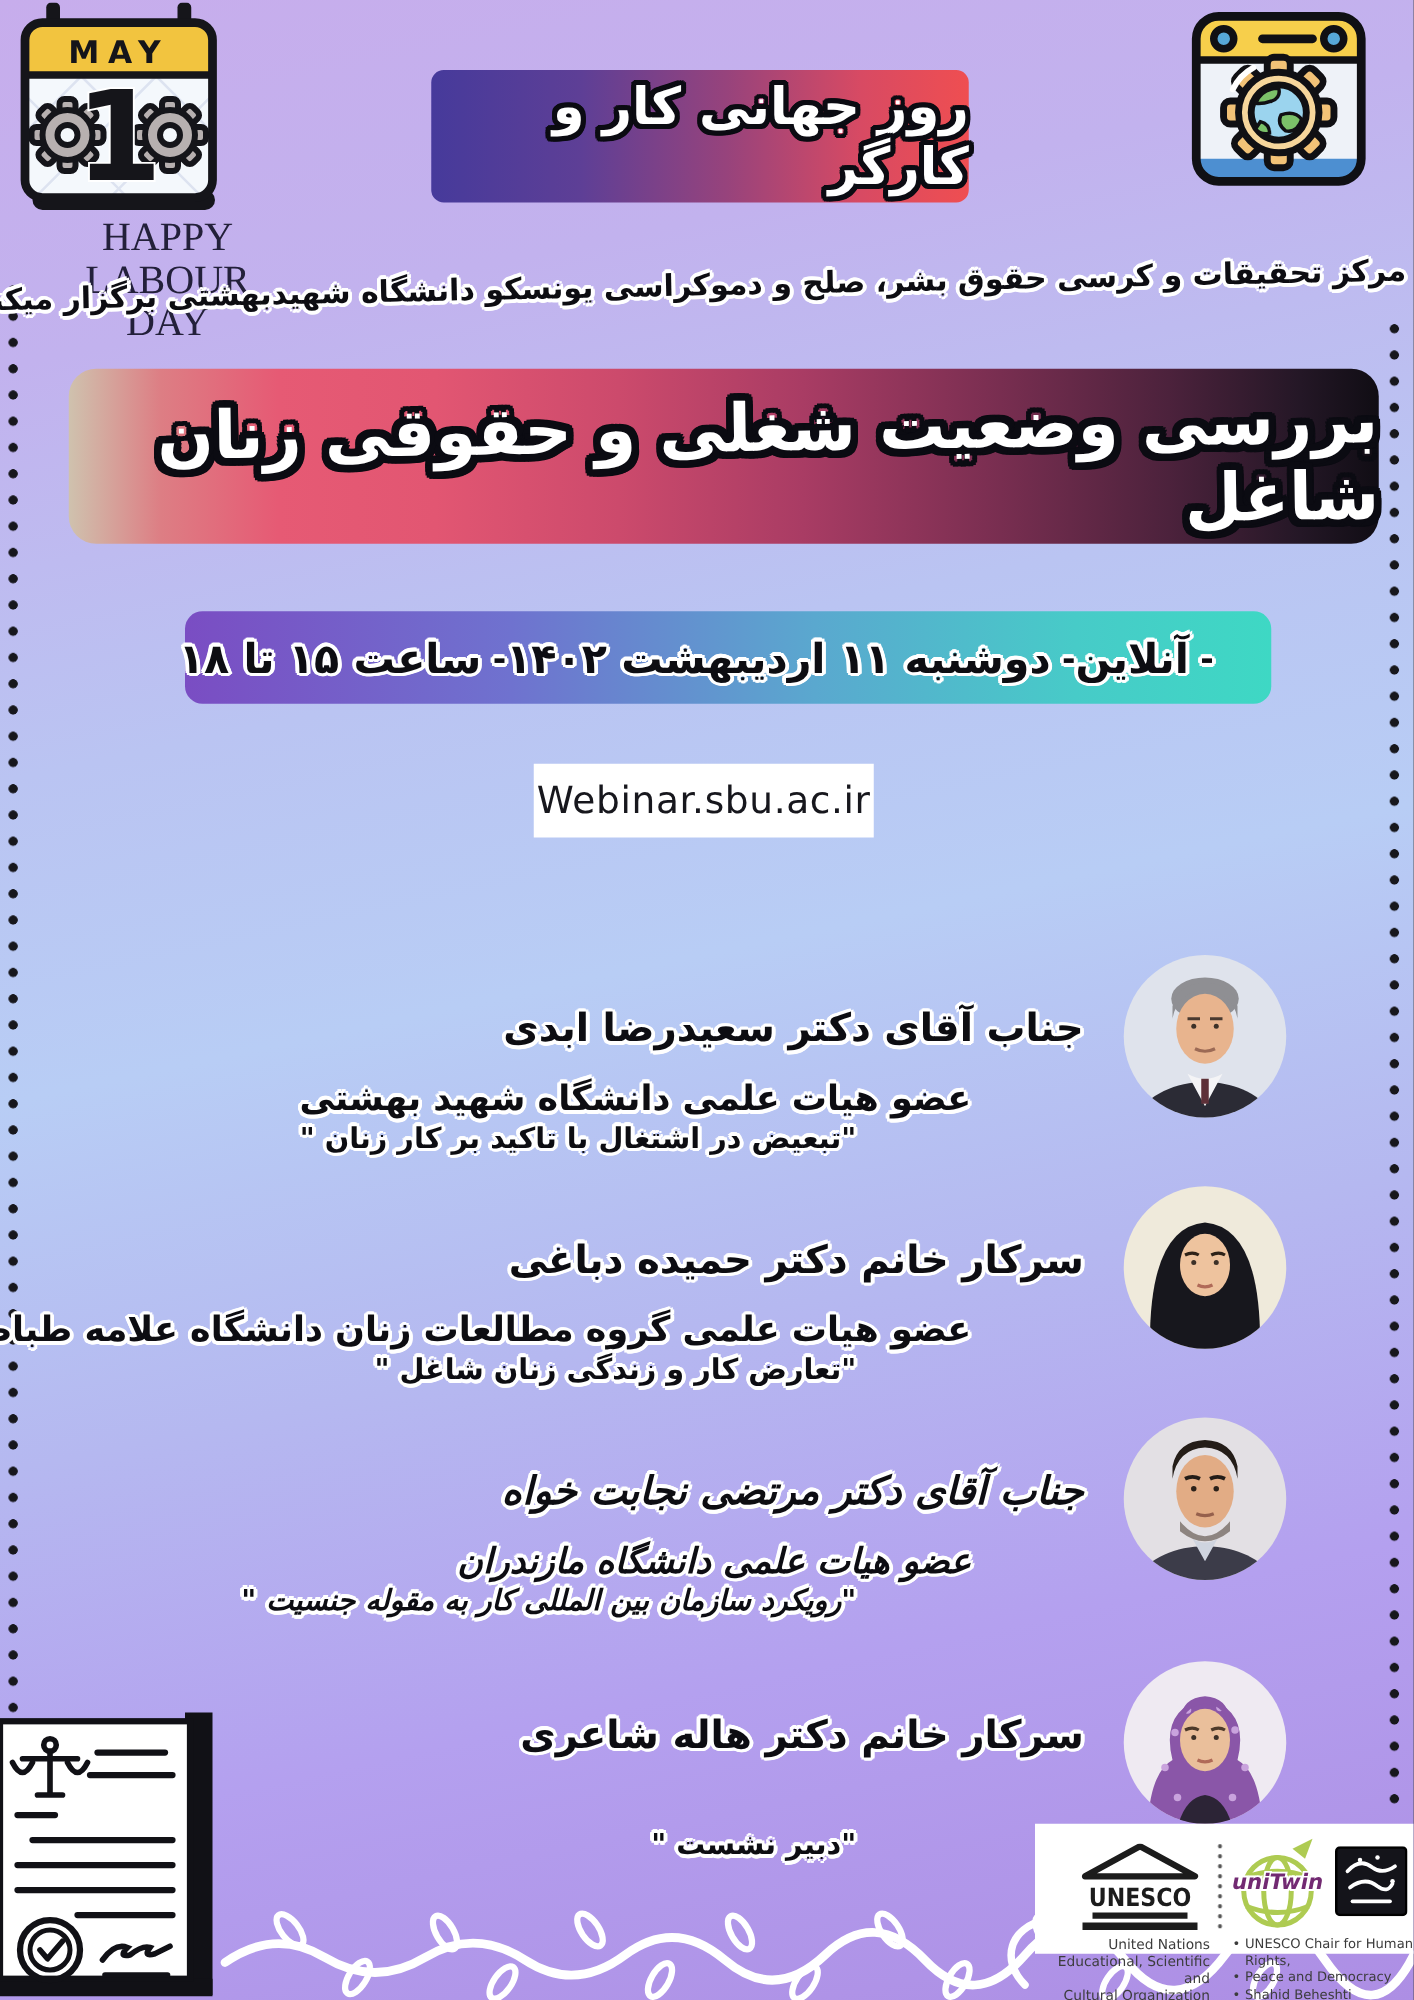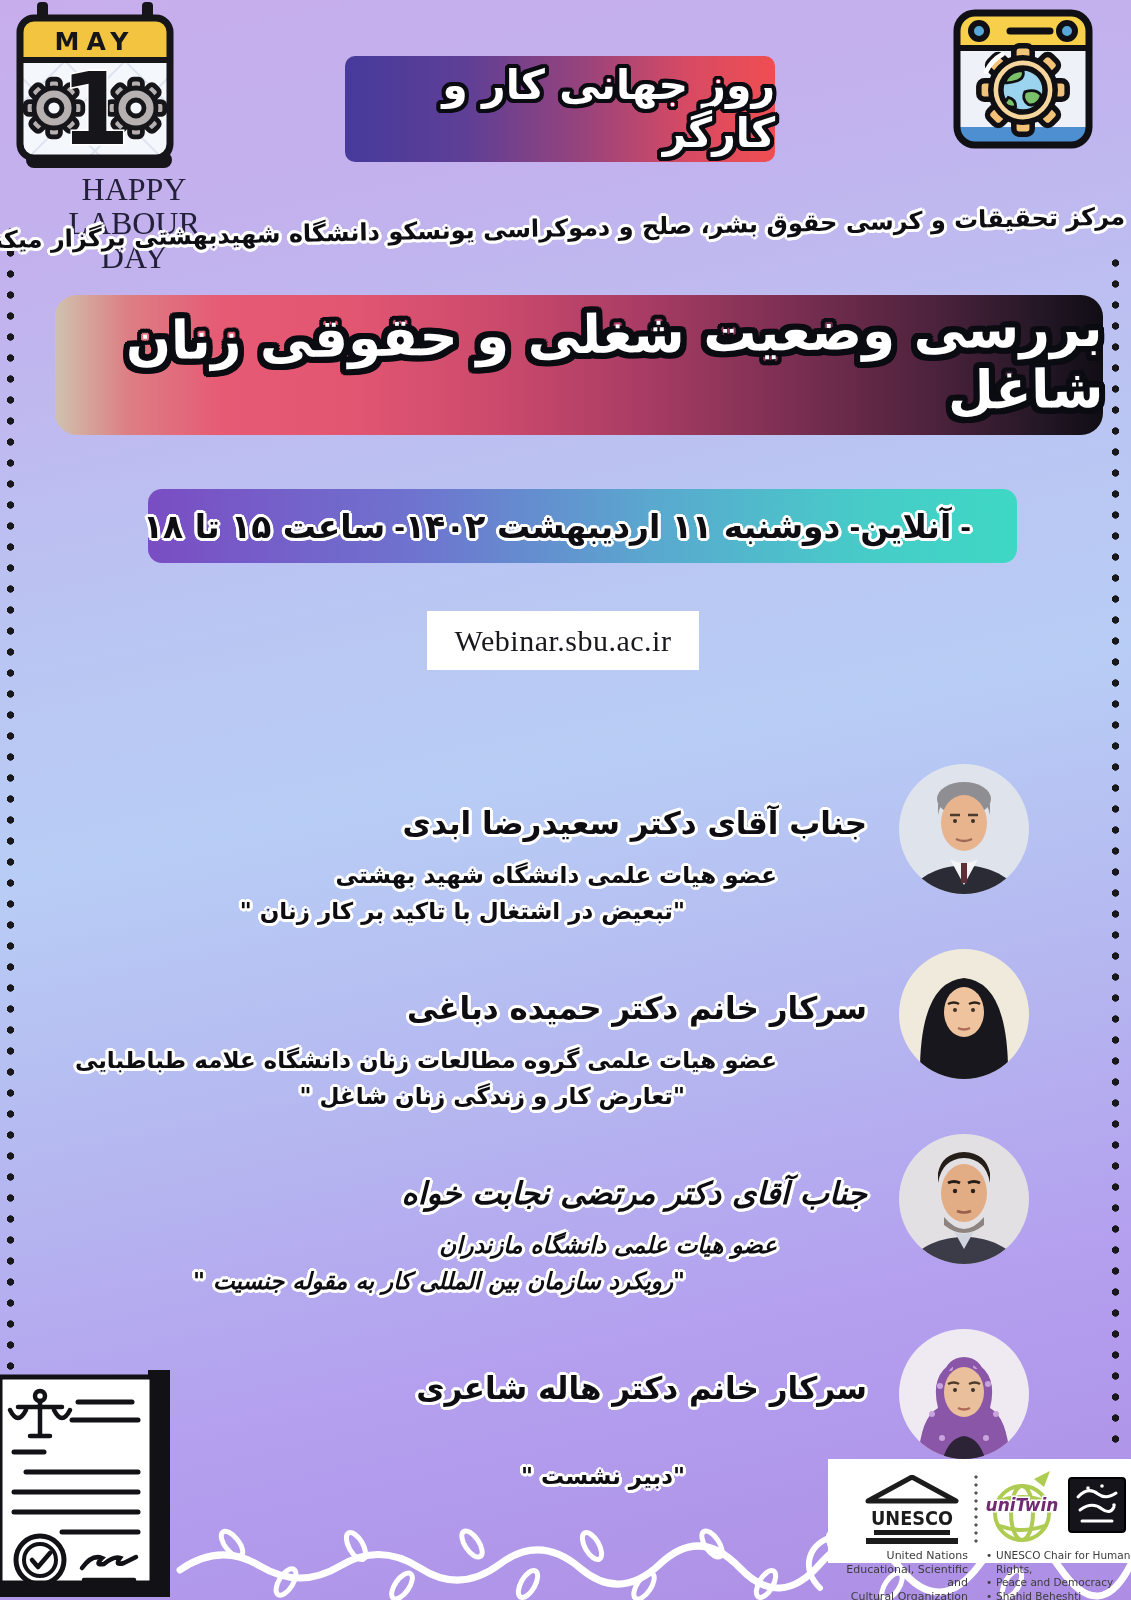--- a/index.html
+++ b/index.html
@@ -25,21 +25,21 @@
       -3px -6px 0 #0b0b12,3px 6px 0 #0b0b12,6px 3px 0 #0b0b12,-6px -3px 0 #0b0b12,
       3px -6px 0 #0b0b12,-3px 6px 0 #0b0b12,6px -3px 0 #0b0b12,-6px 3px 0 #0b0b12;}
   .dots-v{width:9px;background-image:radial-gradient(circle at 4.5px 10px,#17171c 3.4px,transparent 3.9px);
     background-size:9px 21px;background-repeat:repeat-y;}
   .rtl{direction:rtl;}
   .caption-serif{font-family:"Liberation Serif","DejaVu Serif",serif;color:#23203a;}
   .seg{white-space:nowrap;font-size:33px;}
   .sep{font-size:26px;margin-inline-end:9px;vertical-align:middle;}
   .speaker{position:absolute;left:40px;width:990px;height:165px;}
   .sp-name{position:absolute;right:163px;top:42px;font-size:31px;white-space:nowrap;}
-  .sp-affil{position:absolute;right:253px;top:99px;font-size:23px;white-space:nowrap;}
+  .sp-affil{position:absolute;right:253px;top:99px;font-size:28px;white-space:nowrap;}
   .sp-topic{position:absolute;right:345px;top:135px;font-size:23px;white-space:nowrap;}
   .sp-photo{position:absolute;left:858px;top:0;width:132px;height:132px;}
   .webinar-box{background:#ffffff;display:flex;align-items:center;justify-content:center;
     font-size:30px;color:#17171d;letter-spacing:0.5px;}
   .logo-panel{background:#ffffff;}
   .lp-caption{font-size:11px;line-height:13.5px;color:#3c3c3c;}
   .chair-line{position:relative;padding-left:10px;}
   .chair-line::before{content:"•";position:absolute;left:0;top:0;color:#3c3c3c;}
   .lp-dots{width:4px;background-image:radial-gradient(circle at 2px 4px,#555 1.4px,transparent 1.8px);
     background-size:4px 8px;background-repeat:repeat-y;}
@@ -127,39 +127,39 @@
   <div class="abs" style="left:345px;top:56px;width:430px;height:106px;border-radius:10px;
               background:linear-gradient(90deg,#463a9b 0%,#5e3f96 28%,#97437c 55%,#d84a63 80%,#ef4e51 100%);
               display:flex;align-items:center;justify-content:flex-end;">
     <div class="olb rtl" style="font-size:41px;">روز جهانی کار و کارگر</div>
   </div>
 
   <div class="abs olw rtl" style="left:20px;top:214px;width:1105px;text-align:center;font-size:24px;white-space:nowrap;transform:rotate(-1.2deg);">مرکز تحقیقات و کرسی حقوق بشر، صلح و دموکراسی یونسکو دانشگاه شهیدبهشتی برگزار میکند</div>
 
   <div class="abs" style="left:55px;top:295px;width:1048px;height:140px;border-radius:22px;
               background:linear-gradient(90deg,#cfc2ae 0%,#dd7e84 7%,#e65a74 16%,#e25672 28%,#cc4a6c 42%,#a93c64 56%,#7c2f52 70%,#4c223c 84%,#241726 94%,#100d14 100%);
-              display:flex;align-items:center;justify-content:center;">
+              display:flex;align-items:flex-end;justify-content:center;">
     <div class="olb olb-xl rtl" style="font-size:53px;transform:rotate(-0.8deg);">بررسی وضعیت شغلی و حقوقی زنان شاغل</div>
   </div>
 
   <div class="abs rtl" style="left:148px;top:489px;width:869px;height:74px;border-radius:14px;box-sizing:border-box;
               background:linear-gradient(90deg,#7a4dc3 0%,#6f72cf 30%,#5aa8cf 58%,#47cbc8 82%,#3ed8c4 100%);
               display:flex;align-items:center;justify-content:space-between;padding:0 46px;">
     <div class="seg olw">
       <span class="sep">-</span><span>آنلاین</span>
     </div>
     <div class="seg olw">
       <span class="sep">-</span><span>دوشنبه ۱۱ اردیبهشت ۱۴۰۲</span>
     </div>
     <div class="seg olw">
       <span class="sep">-</span><span>ساعت ۱۵ تا ۱۸</span>
     </div>
   </div>
 
-  <div class="abs webinar-box" style="left:427px;top:611px;width:272px;height:59px;font-family:Liberation Serif, serif;">
+  <div class="abs webinar-box" style="left:427px;top:611px;width:272px;height:59px;">
     <span>Webinar.sbu.ac.ir</span>
   </div>
 
   <div class="speaker" style="top:763px;">
     <div class="sp-name olw rtl">جناب آقای دکتر سعیدرضا ابدی</div>
     <div class="sp-affil olw rtl">عضو هیات علمی دانشگاه شهید بهشتی</div>
     <div class="sp-topic olw rtl">"تبعیض در اشتغال با تاکید بر کار زنان "</div>
     <svg class="sp-photo" viewBox="0 0 132 132">
       <defs>
           <clipPath id="av1">

